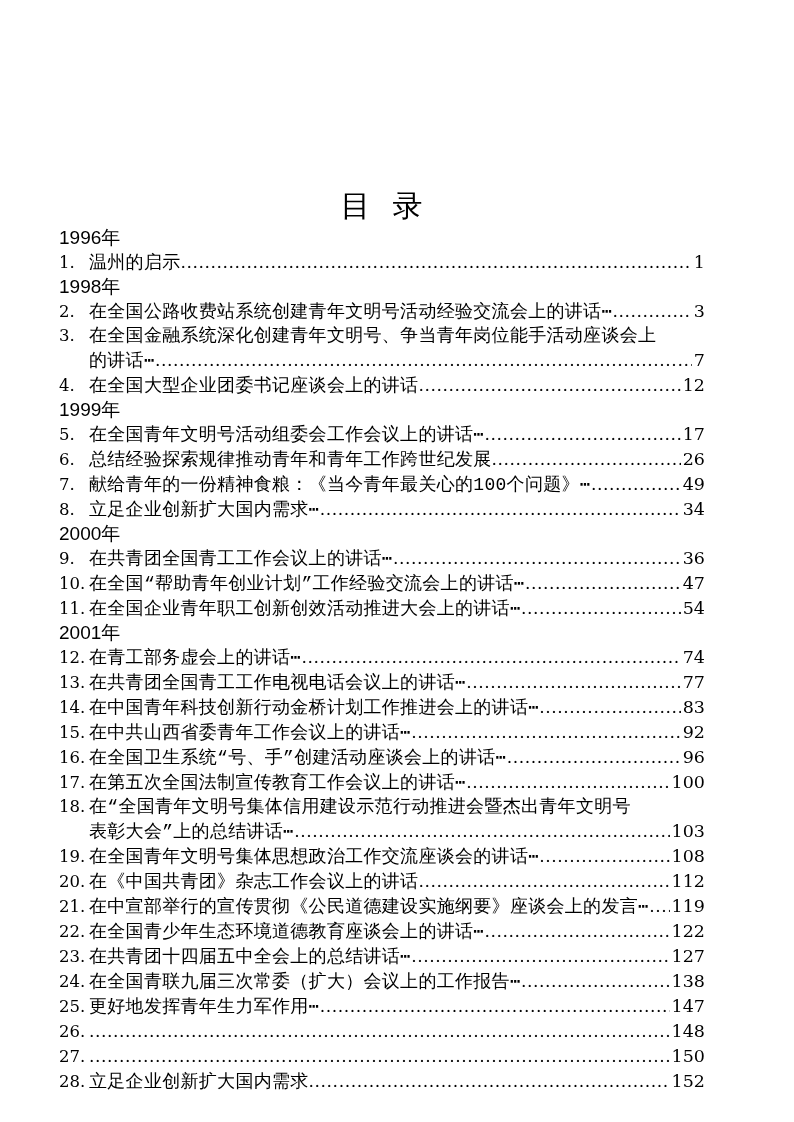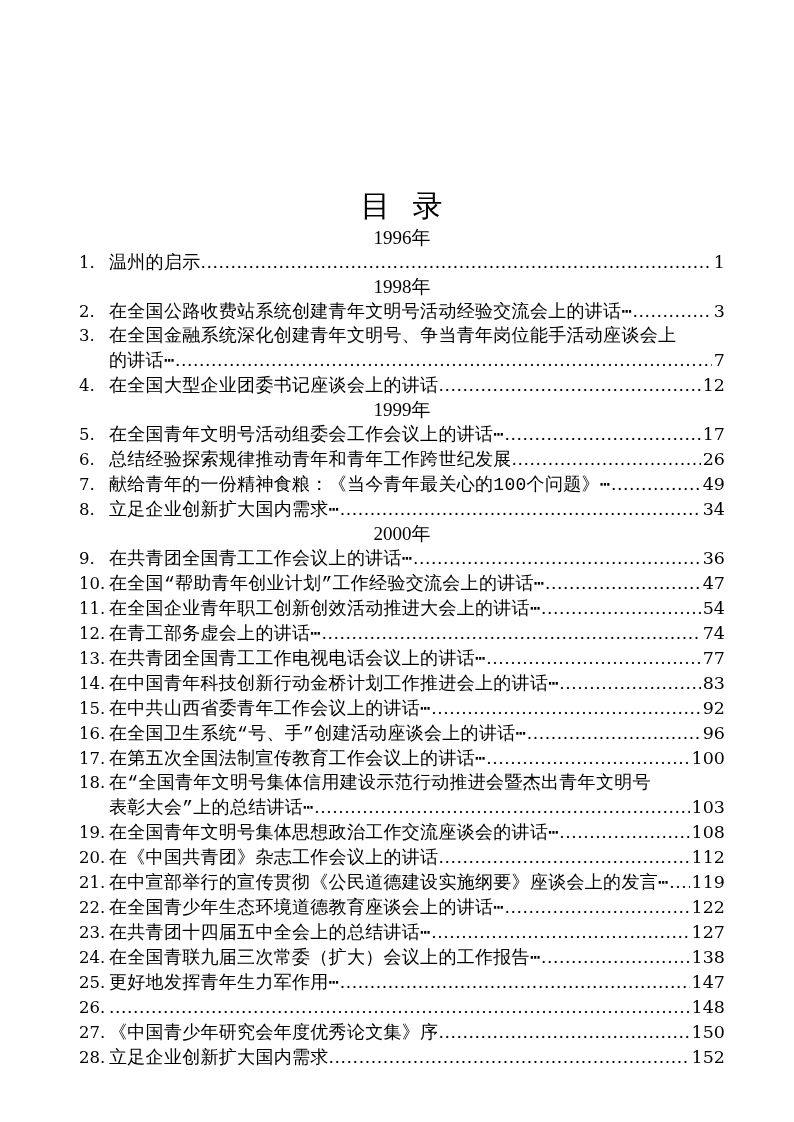--- a/index.html
+++ b/index.html
@@ -11,37 +11,36 @@
     position: relative;
     width: 794px;
     height: 1122px;
     background: #ffffff;
     overflow: hidden;
     font-family: "DejaVu Serif", "Liberation Serif", serif;
     color: #000000;
   }
   .toc {
     position: absolute;
-    left: 79px;
+    left: 59px;
     top: 186px;
     width: 646px;
   }
   .toc-title {
     text-align: center;
     font-size: 30px;
     line-height: 40px;
     white-space: pre;
     font-weight: 500;
     letter-spacing: 1px;
   }
   .year {
-    text-align: center;
     font-size: 19px;
     line-height: 24px;
-    font-family: Liberation Serif, serif;
+    font-family: Liberation Sans, sans-serif;
   }
   .entry-line {
     display: flex;
     align-items: baseline;
     font-size: 18px;
     line-height: 24px;
   }
   .num {
     flex: none;
     min-width: 30px;
@@ -141,20 +140,21 @@
           <span class="etext">在全国“帮助青年创业计划”工作经验交流会上的讲话⋯</span>
           <span class="dots">................................................................................................................................................................................................................................................................................................................................................................................................................</span>
           <span class="pageno">47</span>
         </div>
         <div class="entry-line">
           <span class="num">11.</span>
           <span class="etext">在全国企业青年职工创新创效活动推进大会上的讲话⋯</span>
           <span class="dots">................................................................................................................................................................................................................................................................................................................................................................................................................</span>
           <span class="pageno">54</span>
         </div>
+        <div class="year">2001年</div>
         <div class="entry-line">
           <span class="num">12.</span>
           <span class="etext">在青工部务虚会上的讲话⋯</span>
           <span class="dots">................................................................................................................................................................................................................................................................................................................................................................................................................</span>
           <span class="pageno">74</span>
         </div>
         <div class="entry-line">
           <span class="num">13.</span>
           <span class="etext">在共青团全国青工工作电视电话会议上的讲话⋯</span>
           <span class="dots">................................................................................................................................................................................................................................................................................................................................................................................................................</span>
@@ -236,21 +236,20 @@
           <span class="dots">................................................................................................................................................................................................................................................................................................................................................................................................................</span>
           <span class="pageno">147</span>
         </div>
         <div class="entry-line">
           <span class="num">26.</span>
           <span class="dots">................................................................................................................................................................................................................................................................................................................................................................................................................</span>
           <span class="pageno">148</span>
         </div>
         <div class="entry-line">
           <span class="num">27.</span>
-          <span class="etext">《中国青少年研究会年度优秀论文集》序</span>
           <span class="dots">................................................................................................................................................................................................................................................................................................................................................................................................................</span>
           <span class="pageno">150</span>
         </div>
         <div class="entry-line">
           <span class="num">28.</span>
           <span class="etext">立足企业创新扩大国内需求</span>
           <span class="dots">................................................................................................................................................................................................................................................................................................................................................................................................................</span>
           <span class="pageno">152</span>
         </div>
       </div>

